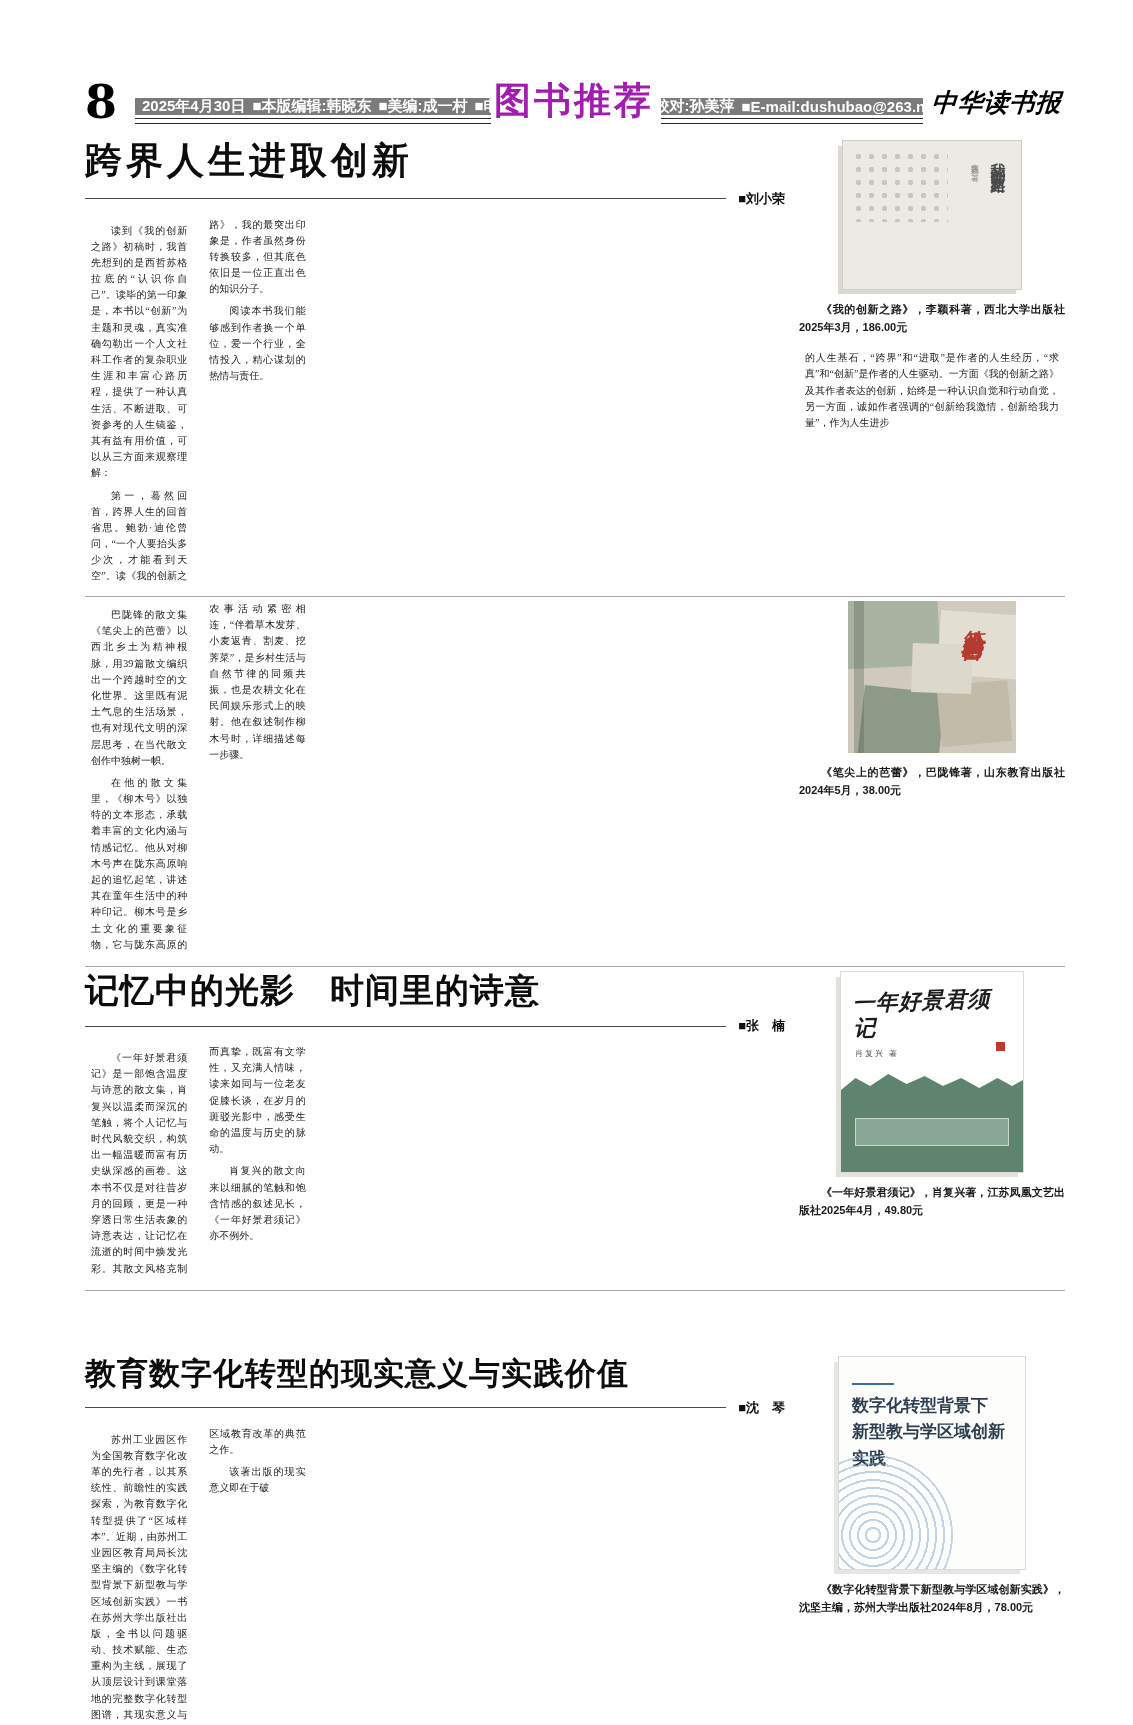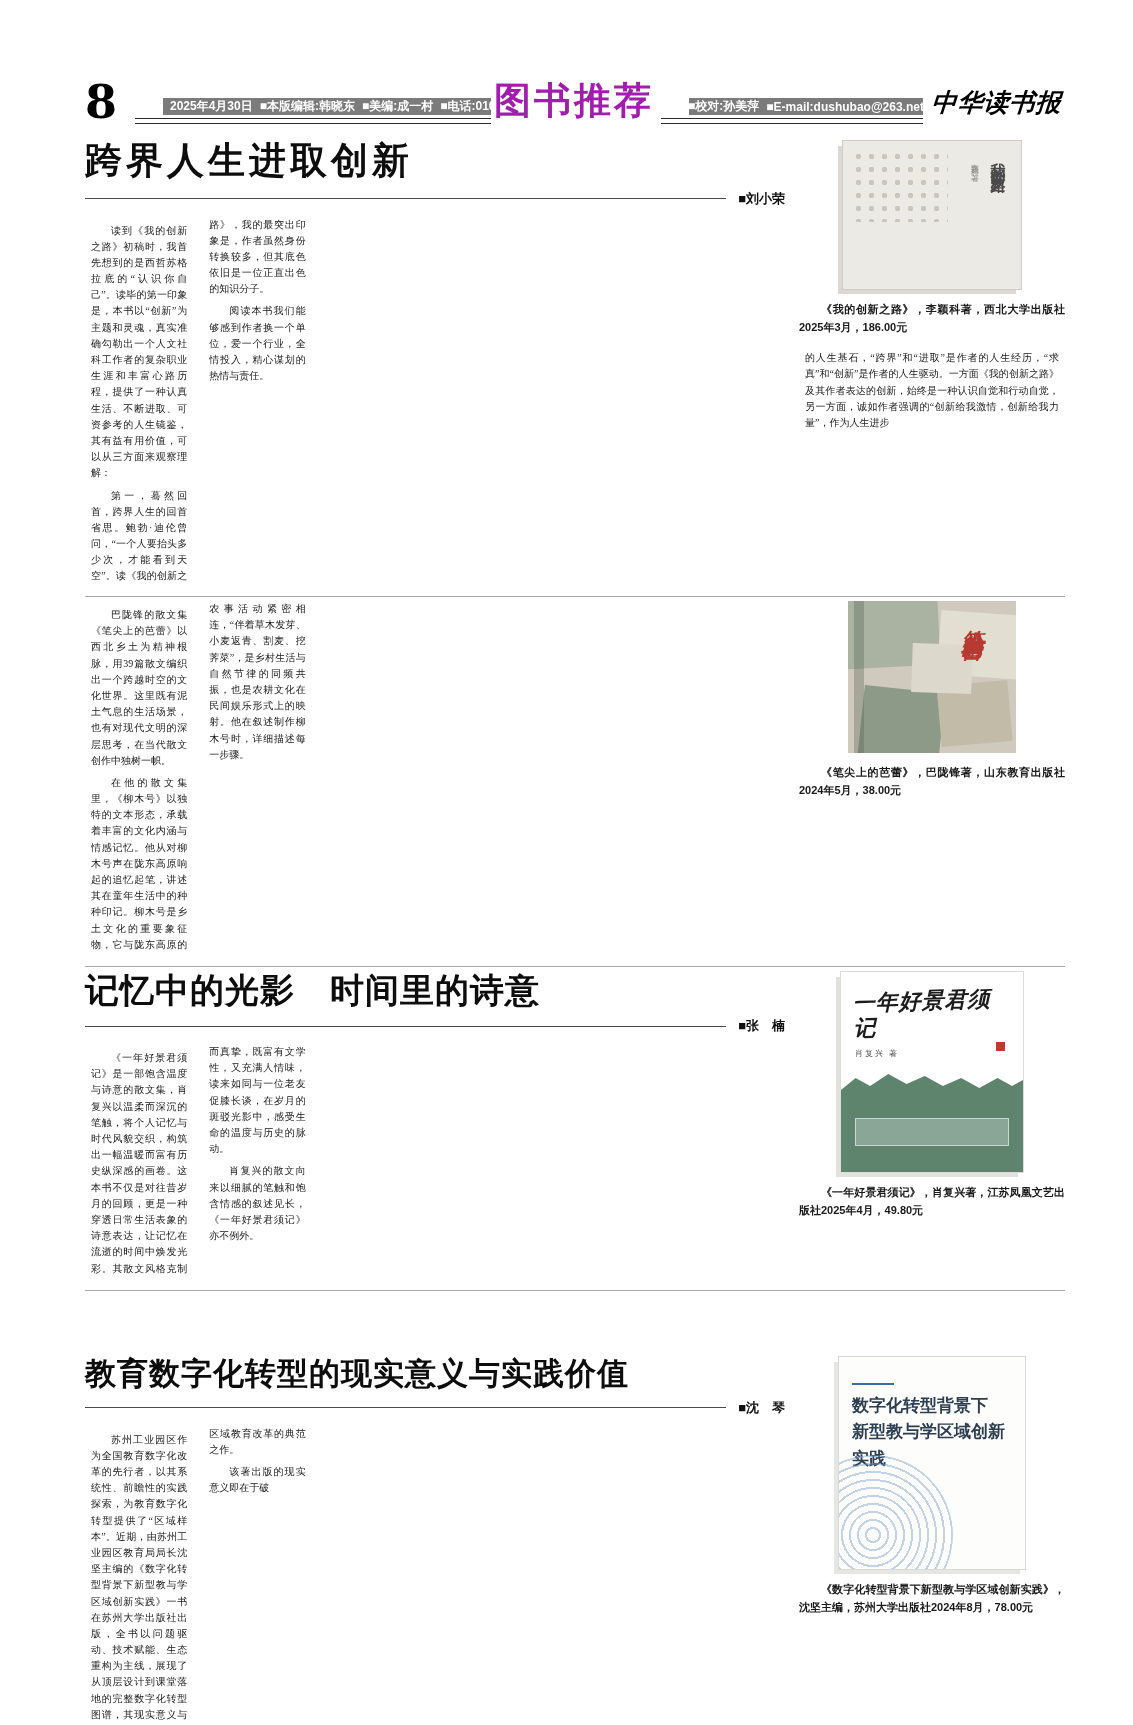--- a/index.html
+++ b/index.html
@@ -7,22 +7,22 @@
         font-family:"Liberation Serif",serif;color:#1a1a1a;}
 
   
   .header{position:absolute;left:85px;top:80px;width:980px;height:54px;}
   .page-num{position:absolute;left:0;top:-2px;font-family:"DejaVu Serif",serif;
             font-weight:bold;font-size:46px;line-height:48px;color:#000;}
   .hgroup{position:absolute;top:18px;}
   .hgroup.left{left:50px;width:356px;}
   .hgroup.right{left:576px;width:262px;}
   .bar{height:17px;background:#7b7b7b;color:#fff;display:flex;align-items:center;gap:7px;
-       padding:0 7px;font-family:"Liberation Sans",sans-serif;font-weight:bold;font-size:12px;
-       white-space:nowrap;overflow:hidden;margin-left:28px;}
+       padding:0 7px;font-family:"Liberation Sans",sans-serif;font-weight:bold;font-size:15px;
+       white-space:nowrap;overflow:hidden;}
   .bar.rightalign{justify-content:center;}
   .double-rule{margin-top:3px;height:4px;border-top:1px solid #2a2a2a;border-bottom:1px solid #2a2a2a;}
   .section-title{position:absolute;left:409px;top:-4px;width:162px;text-align:left;
                  font-family:"Liberation Sans",sans-serif;font-weight:900;font-size:37px;
                  letter-spacing:3px;color:#a21caf;}
   .masthead{position:absolute;left:843px;top:6px;width:137px;text-align:center;
             font-family:"Liberation Serif",serif;font-weight:bold;font-style:italic;
             font-size:25px;letter-spacing:1px;color:#000;transform:skewX(-4deg);}
 
   

